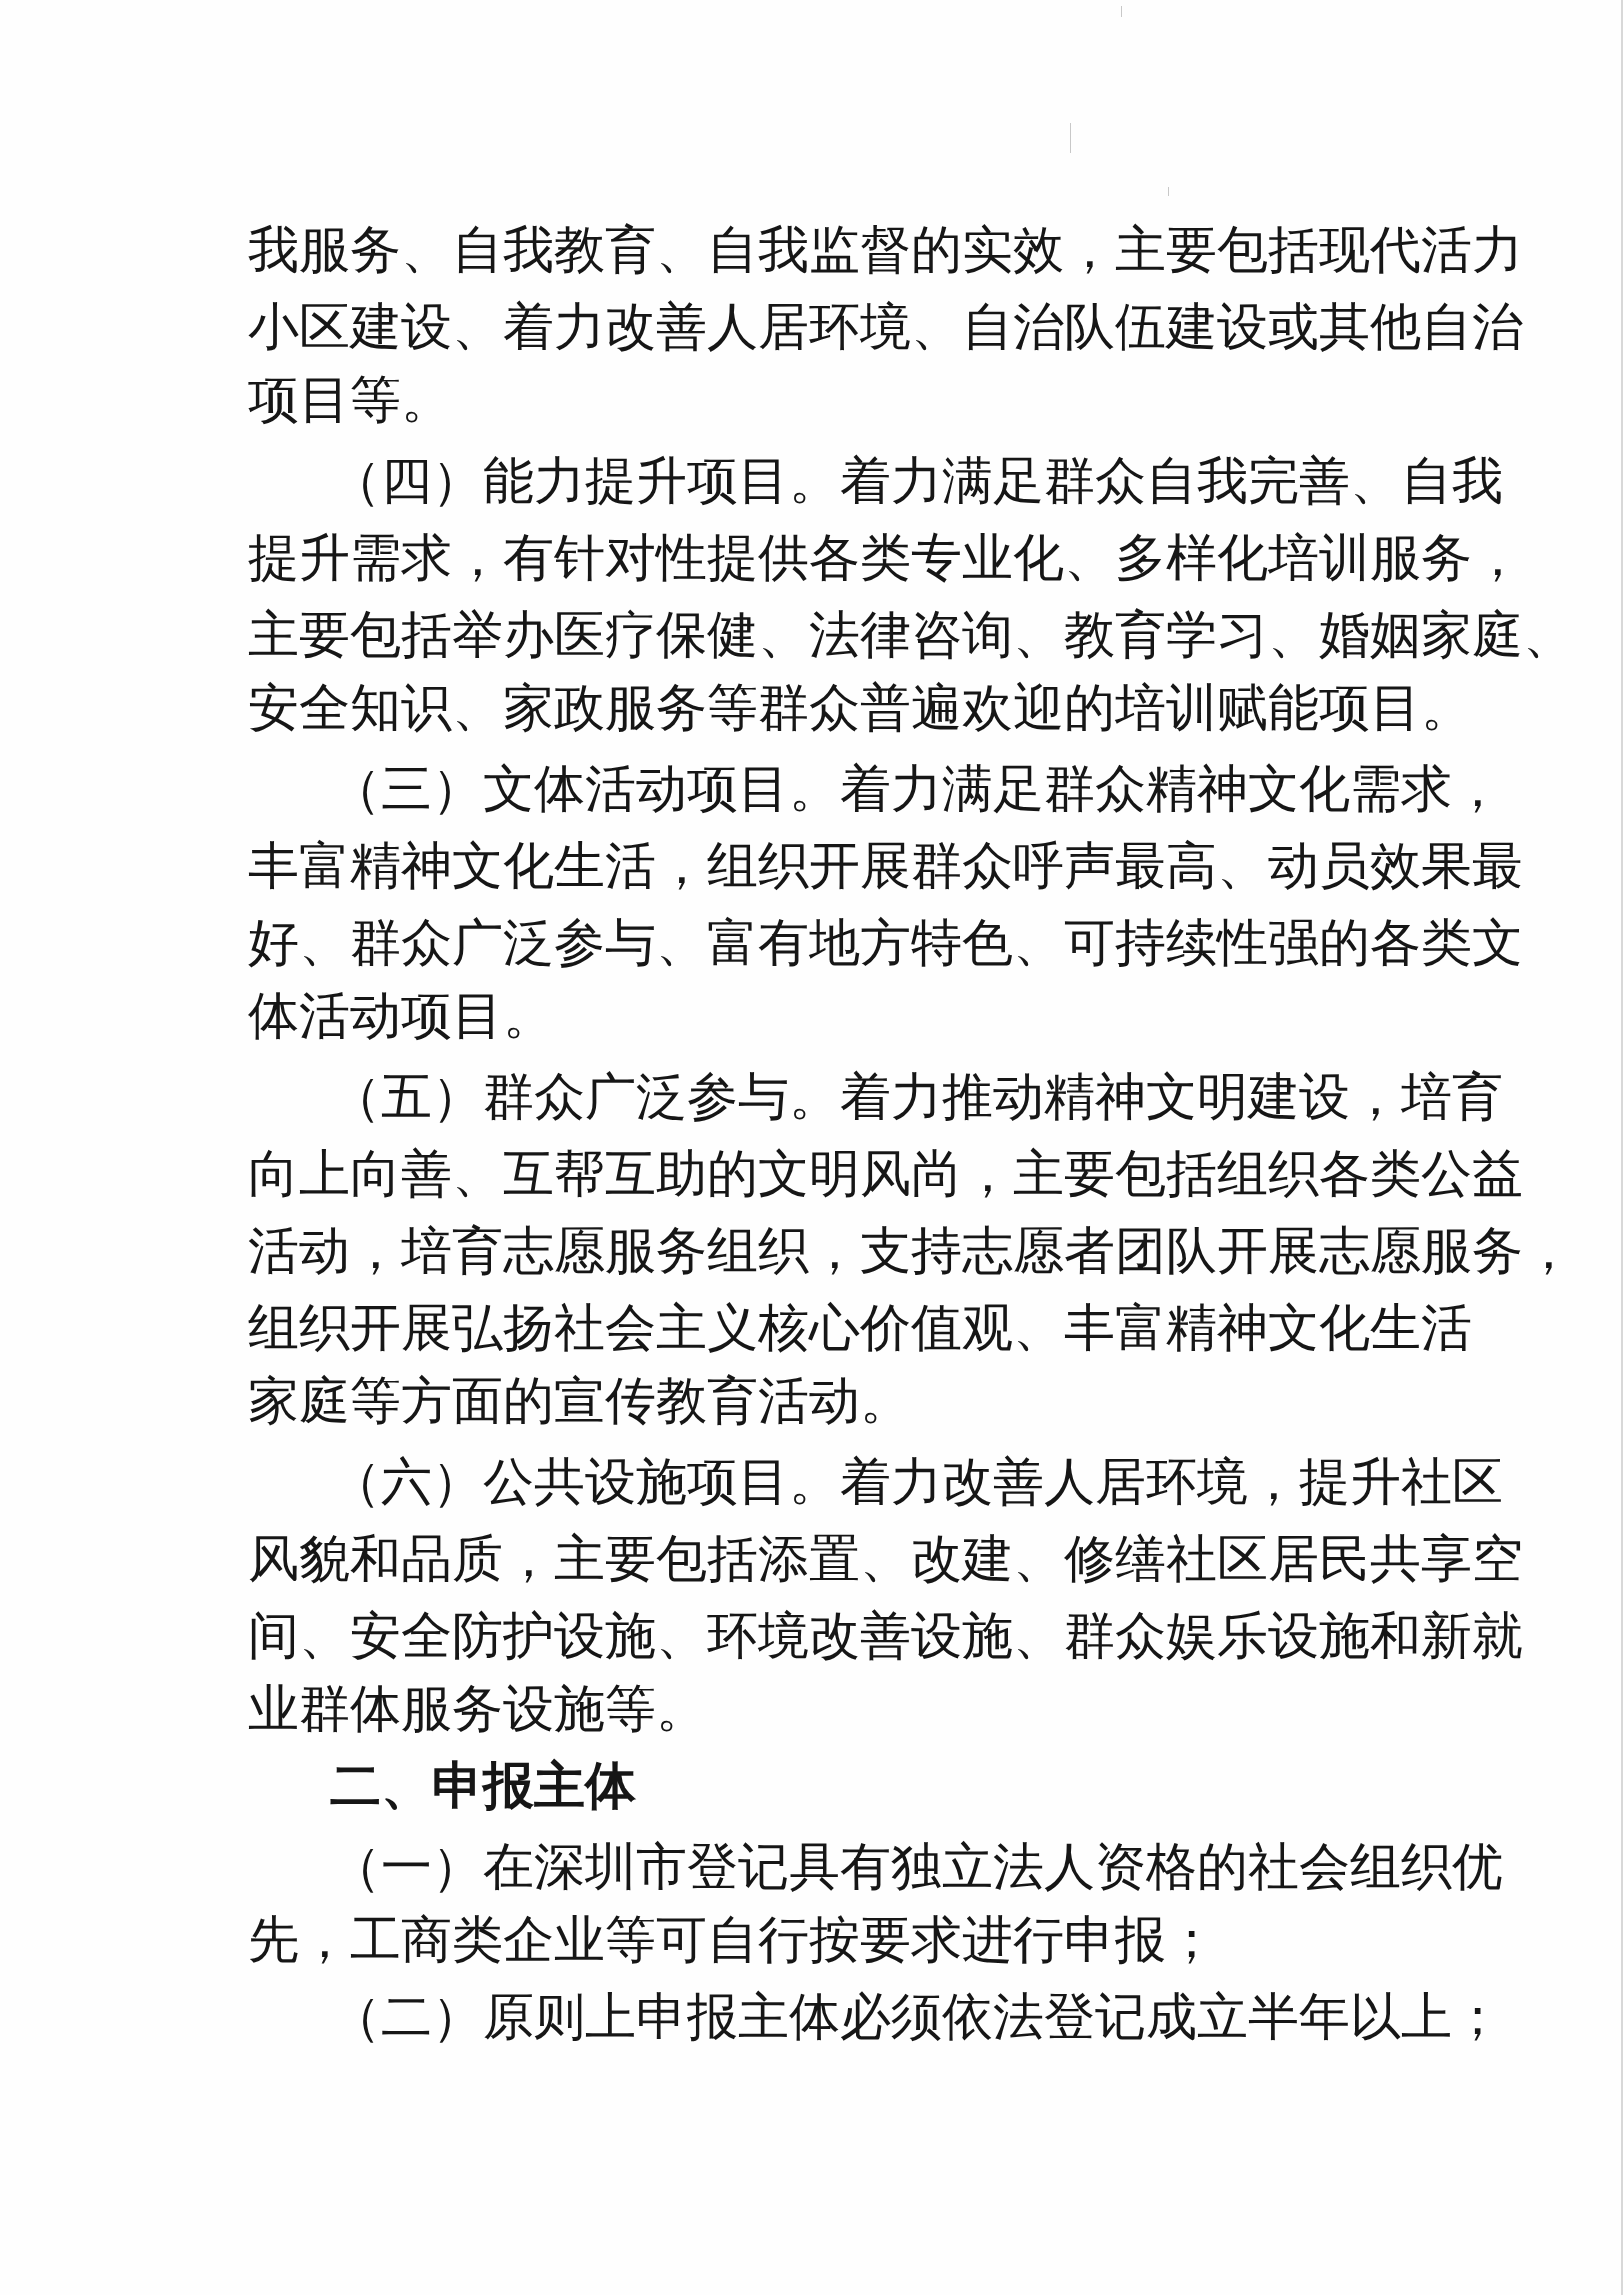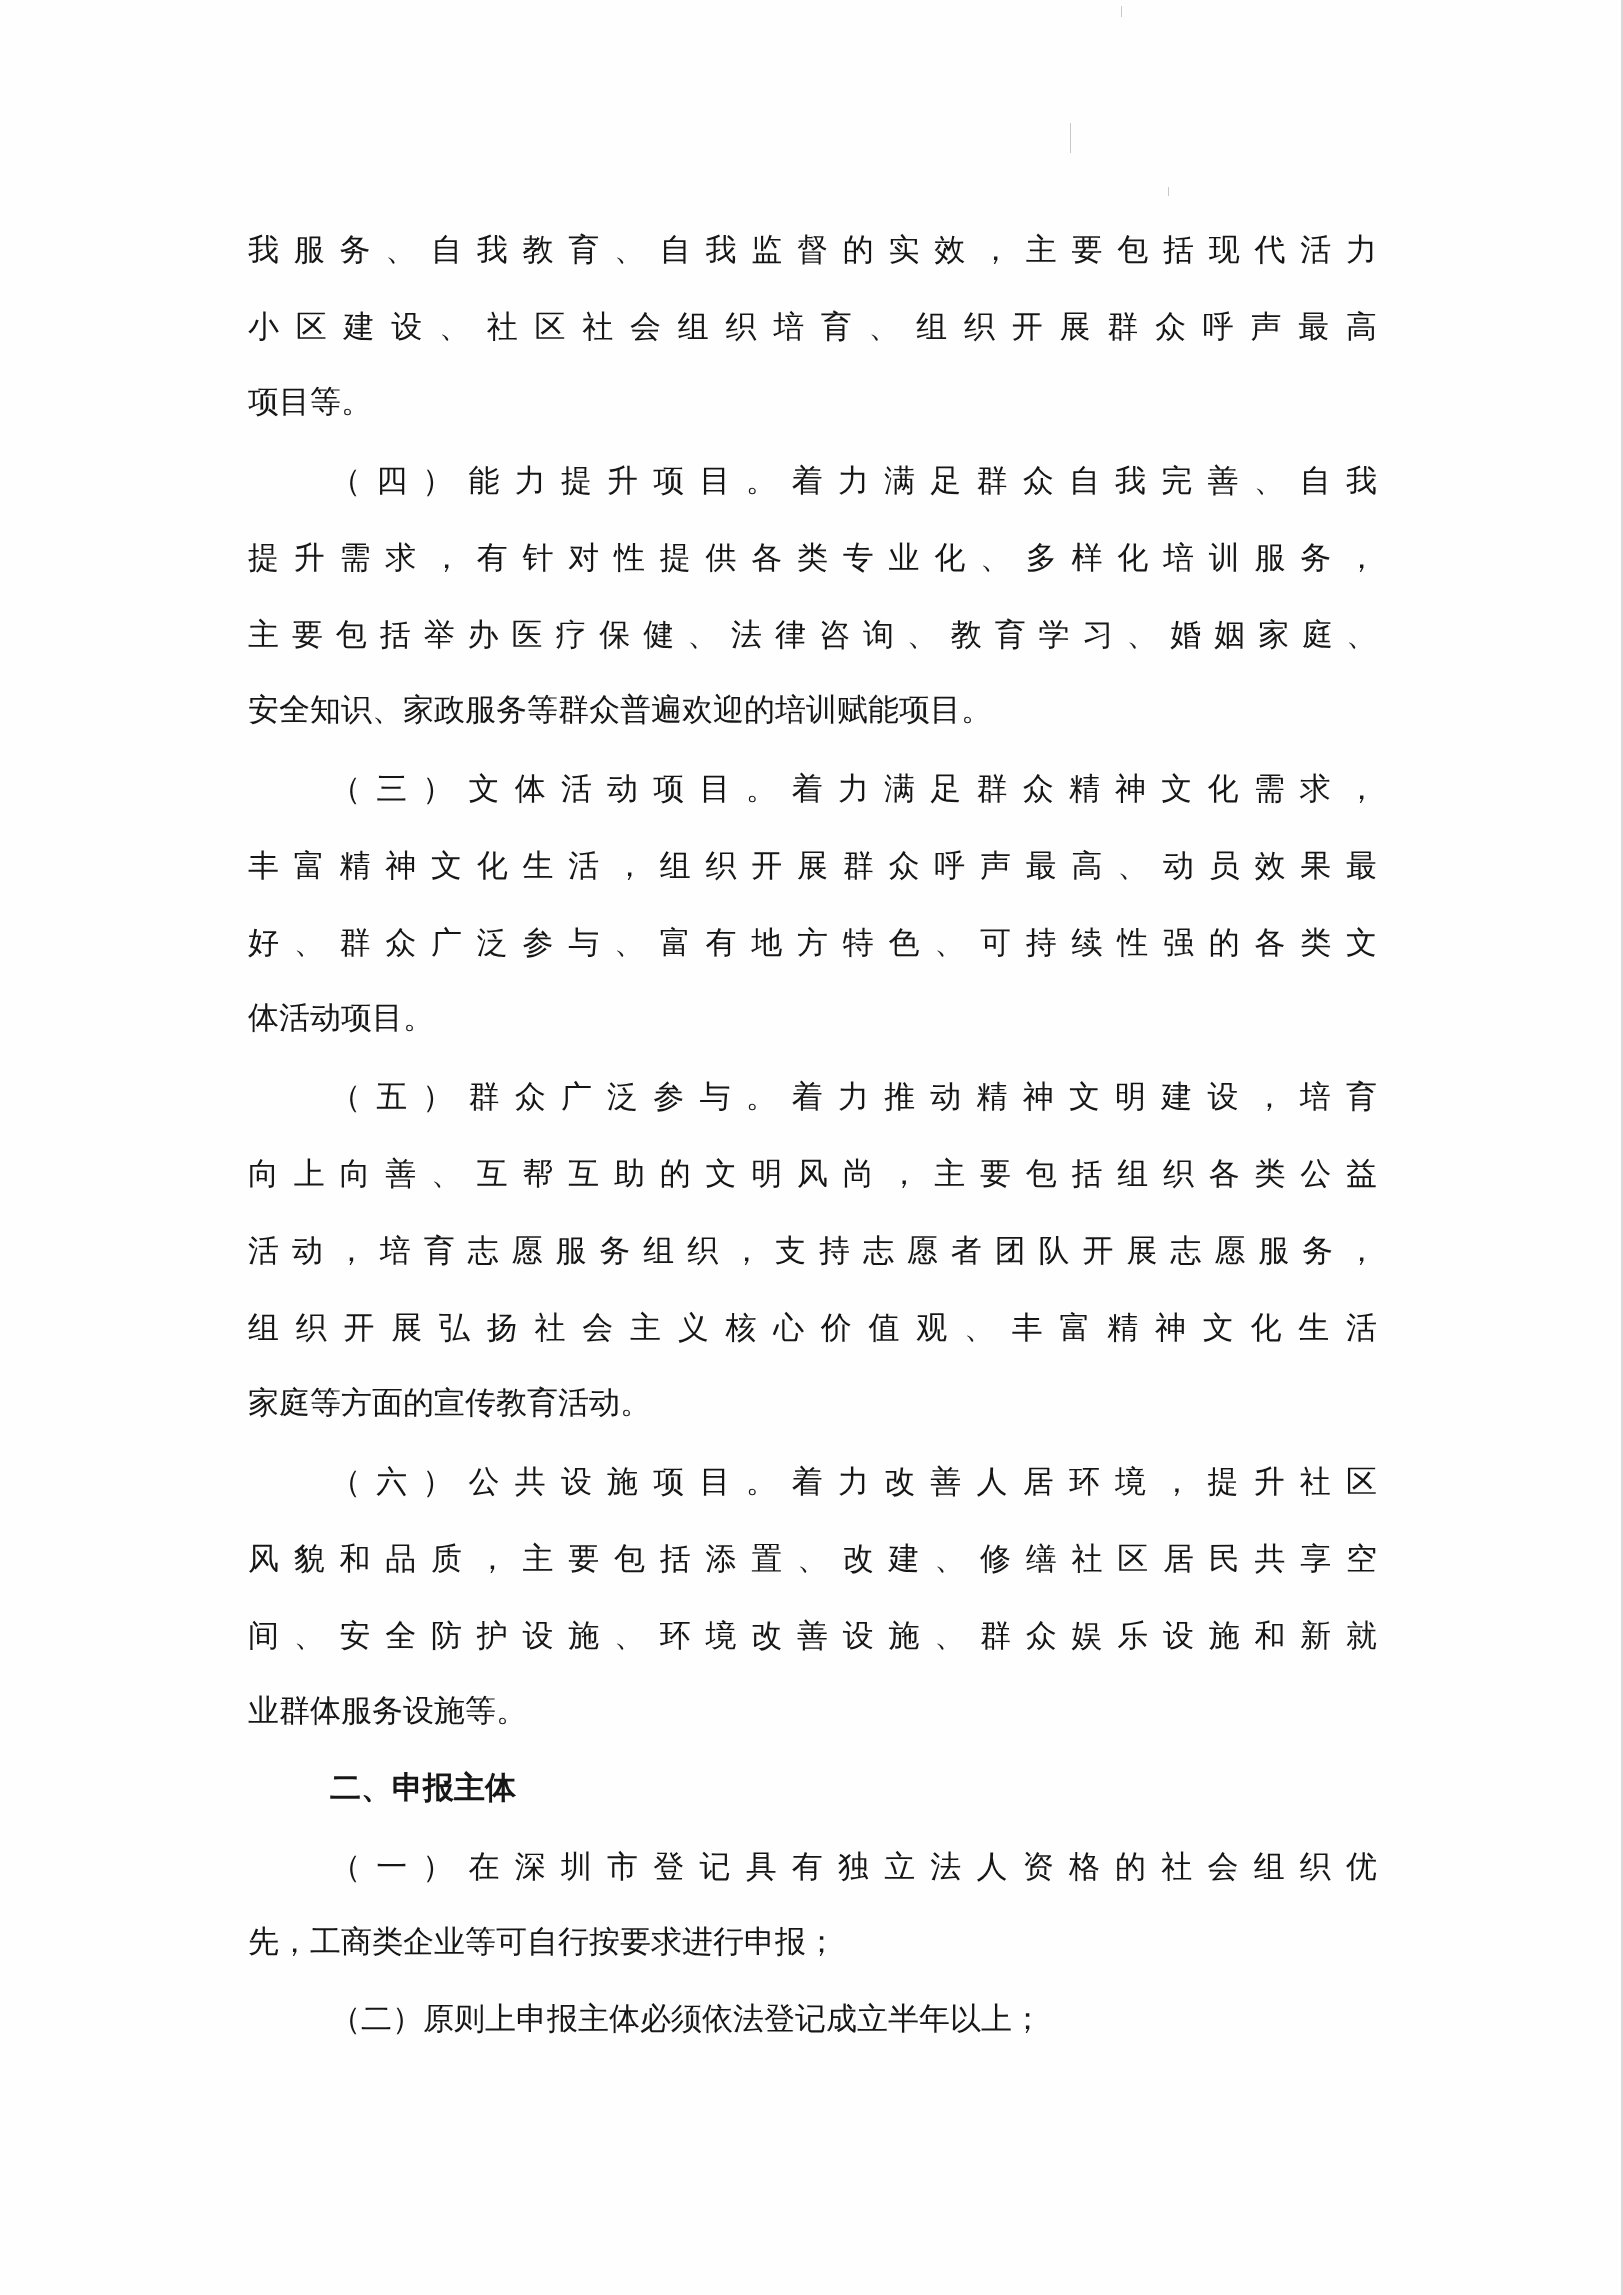--- a/index.html
+++ b/index.html
@@ -8,21 +8,21 @@
     position: absolute; left: 0; top: 0; width: 1623px; height: 2295px;
     background: #fefefe;
   }
   .edge {
     position: absolute; top: 0; right: 0; width: 2px; height: 2295px; background: #d8d8d8;
   }
   .speck { position: absolute; background: #c8c8c8; width: 1px; }
   .body-text {
     position: absolute; left: 248px; top: 211px; width: 1129px;
     font-family: "DejaVu Serif", "Liberation Serif", serif;
-    font-size: 31px; line-height: 77px; color: #161616;
+    font-size: 51px; line-height: 77px; color: #161616;
   }
   .line {
     display: block; height: 77px; white-space: nowrap;
     text-align: justify; text-align-last: justify;
   }
   .line.last { text-align-last: left; font-family: Liberation Mono, monospace; }
   .line.indent { padding-left: 82px; }
   .heading {
     font-family: Liberation Mono, monospace;
     font-weight: bold; text-align-last: left;
@@ -34,21 +34,21 @@
 <div class="page">
   <div class="edge"></div>
   <div class="speck" style="left:1121px;top:5.9px;height:10.8px;"></div>
   <div class="speck" style="left:1070px;top:123px;height:29.5px;"></div>
   <div class="speck" style="left:1168px;top:187px;height:8.8px;"></div>
 
   <div class="body-text">
 
     <div>
       <span class="line">我服务、自我教育、自我监督的实效，主要包括现代活力</span>
-      <span class="line">小区建设、社区社会组织培育、组织开展群众呼声最高</span>
+      <span class="line">小区建设、着力改善人居环境、自治队伍建设或其他自治</span>
       <span class="line last">项目等。</span>
     </div>
 
     <div>
       <span class="line indent">（四）能力提升项目。着力满足群众自我完善、自我</span>
       <span class="line">提升需求，有针对性提供各类专业化、多样化培训服务，</span>
       <span class="line">主要包括举办医疗保健、法律咨询、教育学习、婚姻家庭、</span>
       <span class="line last">安全知识、家政服务等群众普遍欢迎的培训赋能项目。</span>
     </div>
 

